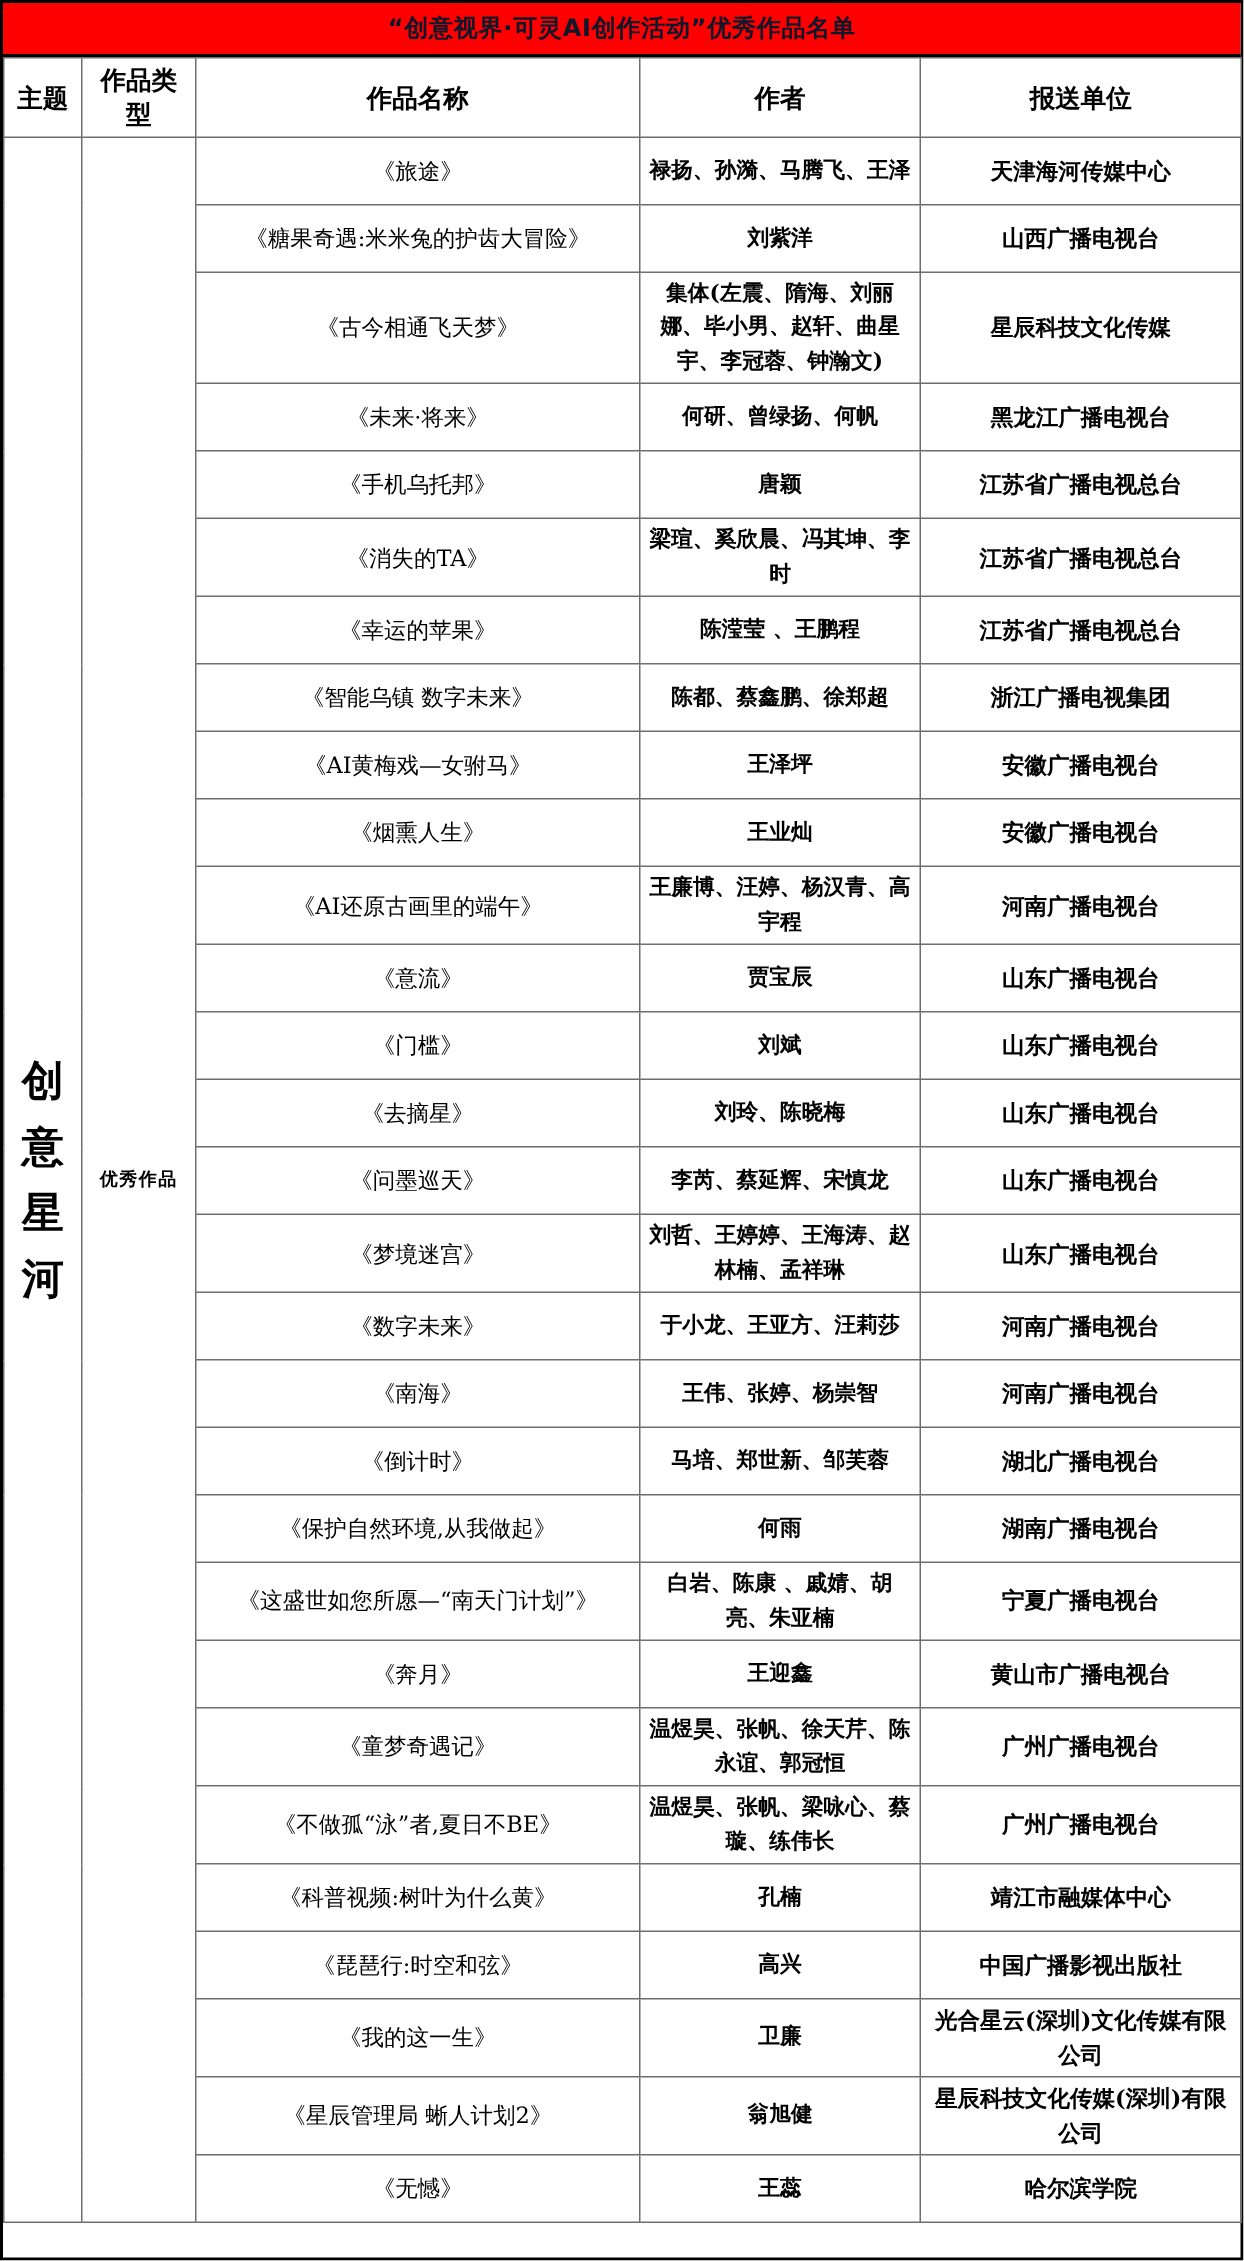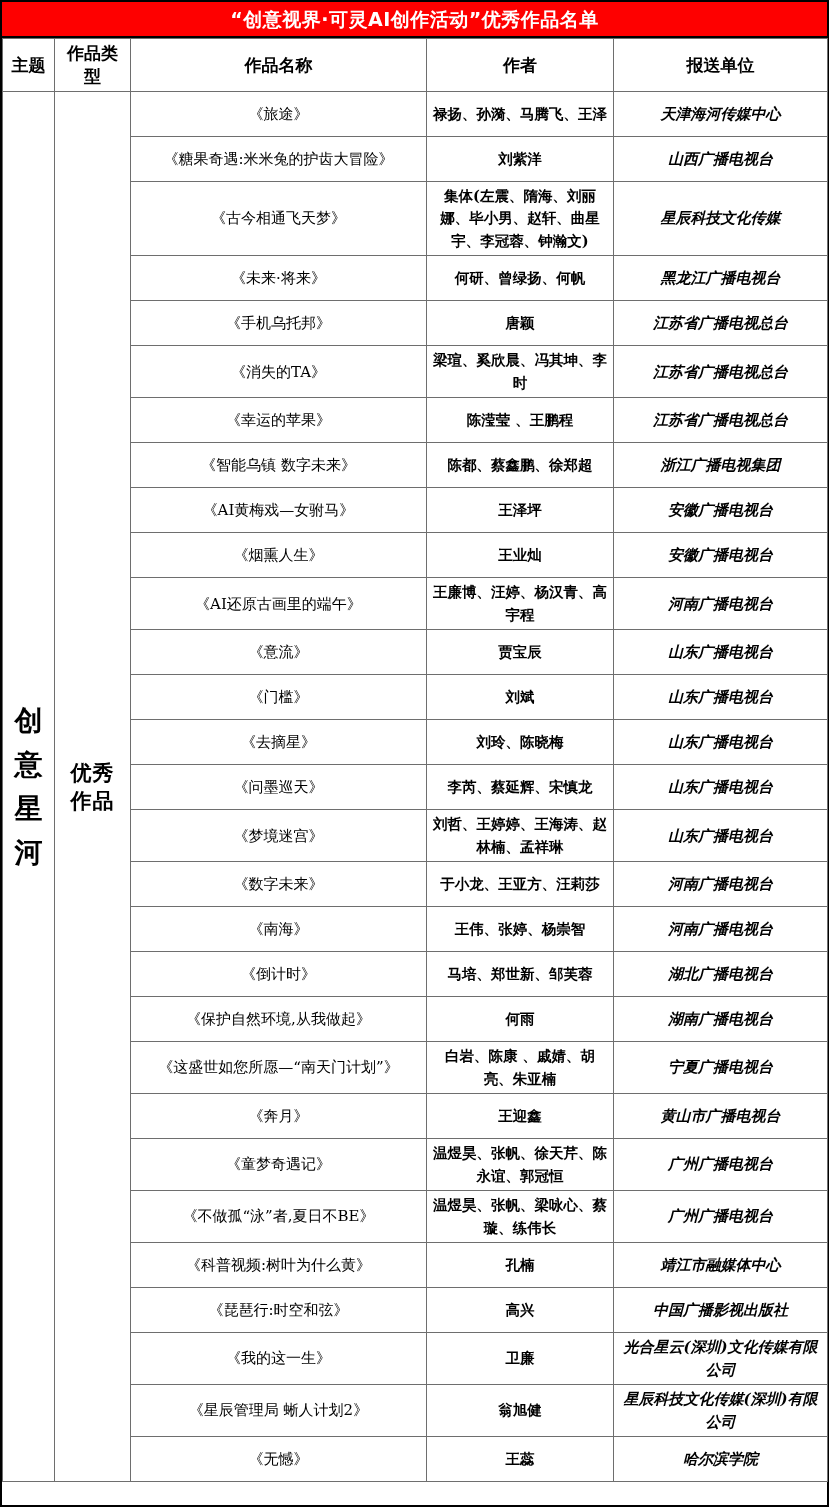--- a/index.html
+++ b/index.html
@@ -1,23 +1,23 @@
 <!DOCTYPE html>
 <html><head>
 <meta charset="utf-8">
 <style>
   html,body{margin:0;padding:0;background:#ffffff;}
   body{width:829px;font-family:"DejaVu Serif","Liberation Serif",serif;color:#000;}
   .page{width:829px;min-height:1507px;box-sizing:border-box;border:2px solid #000;background:#fff;}
   .title-bar{
     background:#fe0000;
-    color:#ffffff;
+    color:#0f172a;
     font-family:"DejaVu Sans","Liberation Sans",sans-serif;
     font-weight:bold;
-    font-size:19px;
+    font-size:16px;
     line-height:34px;
     height:34px;
     text-align:center;
     border-bottom:2px solid #000;
     letter-spacing:0.5px;
     overflow:hidden;
     white-space:nowrap;
   }
   table.awards{
     width:100%;
@@ -39,34 +39,34 @@
   }
   thead th{
     font-size:17px;
     font-weight:bold;
     height:46px;
     background:#fff;
   }
   tbody tr{height:45px;}
   td.name-cell{font-size:15px;font-weight:normal;line-height:1.5;}
   td.author-cell{font-size:14.5px;font-weight:bold;line-height:1.55;margin-left:29px;}
-  td.unit-cell{font-size:15px;font-weight:bold;line-height:1.5;font-style:italic;}
+  td.unit-cell{font-size:15px;font-weight:bold;line-height:1.5;}
   td.theme-cell{
     font-weight:bold;
     vertical-align:middle;
     background:#fff;
   }
   td.theme-cell .theme-char{
     font-size:28px;
     line-height:1;
     margin:16px auto;
     font-family:"DejaVu Serif","Liberation Serif",serif;
   }
   td.type-cell{
-    font-size:21px;
+    font-size:12px;
     font-weight:bold;
     letter-spacing:1px;
     font-family:Liberation Mono, monospace;
   }
 </style>
 </head>
 <body>
 
 <div class="page">
   <div class="title-bar">“创意视界·可灵AI创作活动”优秀作品名单</div>

